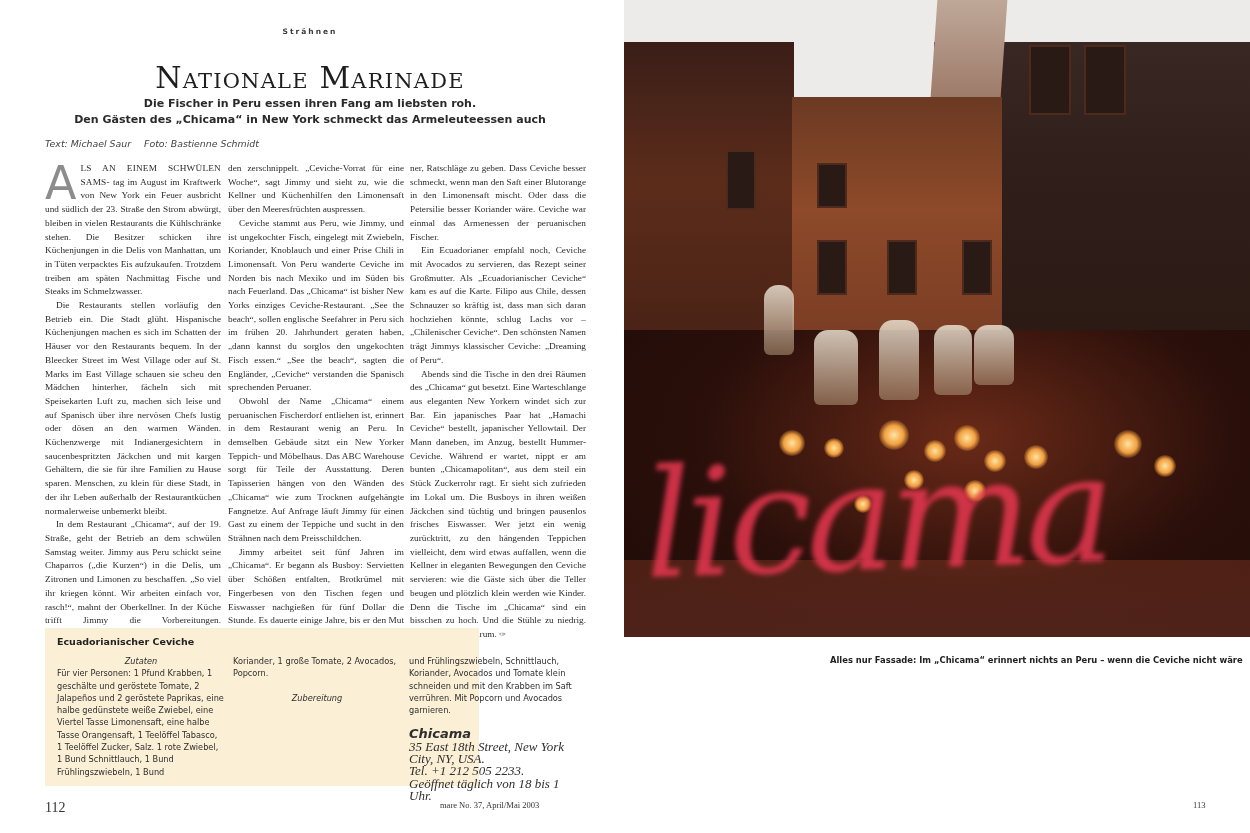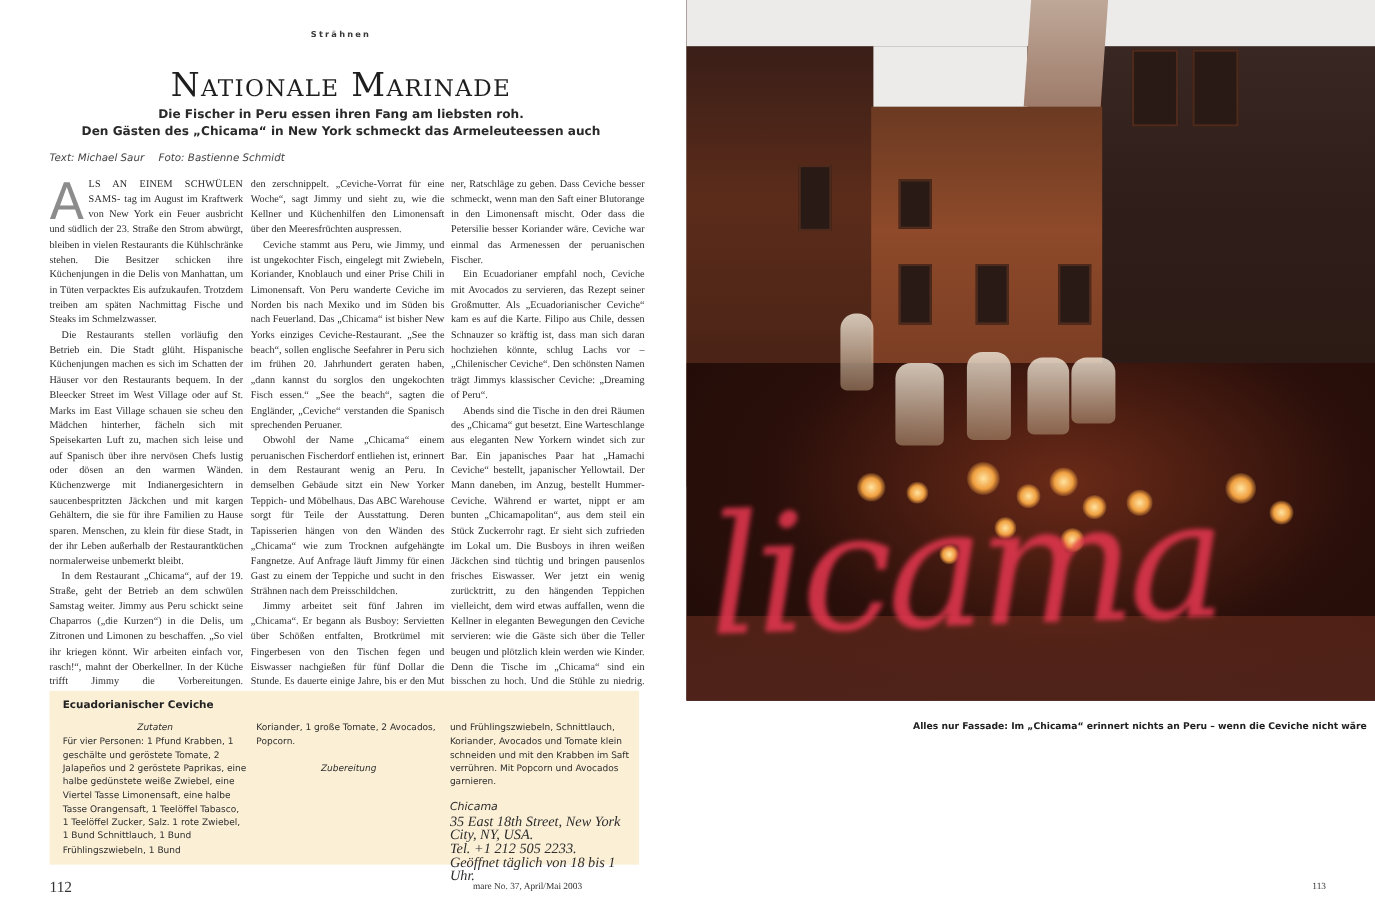--- a/index.html
+++ b/index.html
@@ -27,35 +27,35 @@
   .col1 { left: 45px; }
   .col2 { left: 228px; }
   .col3 { left: 410px; }
   .body-col p { text-indent: 11px; }
   .body-col p.noindent { text-indent: 0; }
   .dropcap { float: left; font-family: "DejaVu Sans", sans-serif; font-size: 46px; line-height: 38px;
     color: #8c8c8c; margin: 2px 4px 0 0; font-weight: normal; }
   .lead-caps { letter-spacing: 0.2px; }
   .endmark { font-size: 8px; color: #555; }
 
-  .recipe-box { position: absolute; left: 45px; top: 628px; width: 536px; height: 158px; background: #fbefd6; }
+  .recipe-box { position: absolute; left: 45px; top: 628px; width: 434px; height: 158px; background: #fbefd6; }
   .recipe-title { position: absolute; left: 12px; top: 8px; font-family: "DejaVu Sans", sans-serif;
     font-size: 9.5px; font-weight: bold; color: #222; }
   .recipe-col { position: absolute; top: 27px; width: 168px; font-family: "DejaVu Sans", sans-serif;
     font-size: 8.2px; line-height: 12.3px; color: #2e2e2e; }
   .rc1 { left: 12px; }
   .rc2 { left: 188px; top: 27px; }
   .rc3 { left: 364px; top: 27px; }
   .recipe-sub { font-style: italic; text-align: center; }
   .gap { height: 12px; }
-  .venue-name { font-family: "DejaVu Sans", sans-serif; font-style: italic; font-weight: normal; font-size: 10px; }
+  .venue-name { font-family: "DejaVu Sans", sans-serif; font-style: italic; font-weight: bold; font-size: 13px; }
   .venue-info { font-family: "Liberation Serif", serif; font-style: italic; font-size: 13px; line-height: 12.3px; }
 
   .folio-left { position: absolute; left: 45px; top: 800px; font-size: 14px; color: #333; }
-  .magazine-line { position: absolute; left: 430px; top: 800px; font-size: 8.5px; color: #333; }
+  .magazine-line { position: absolute; left: 440px; top: 800px; font-size: 8.5px; color: #333; }
 
   
   .photo { position: absolute; left: 4px; top: 0; width: 626px; height: 637px; overflow: hidden;
     background: linear-gradient(180deg, #3a1f16 0%, #5a2a18 40%, #3b1a12 60%, #4a1a14 100%); }
   .sky { position: absolute; left: 0; top: 0; width: 626px; height: 42px; background: #ecebea; }
   .sky2 { position: absolute; left: 170px; top: 42px; width: 140px; height: 55px; background: #ecebea; }
   .bldg-left { position: absolute; left: 0; top: 42px; width: 172px; height: 400px;
     background: linear-gradient(180deg, #3a1e18 0%, #5c2c1a 35%, #3d1d14 100%); }
   .bldg-mid { position: absolute; left: 168px; top: 97px; width: 215px; height: 320px;
     background: linear-gradient(180deg, #6b3a22 0%, #8e4a2a 35%, #6e3520 100%); }

